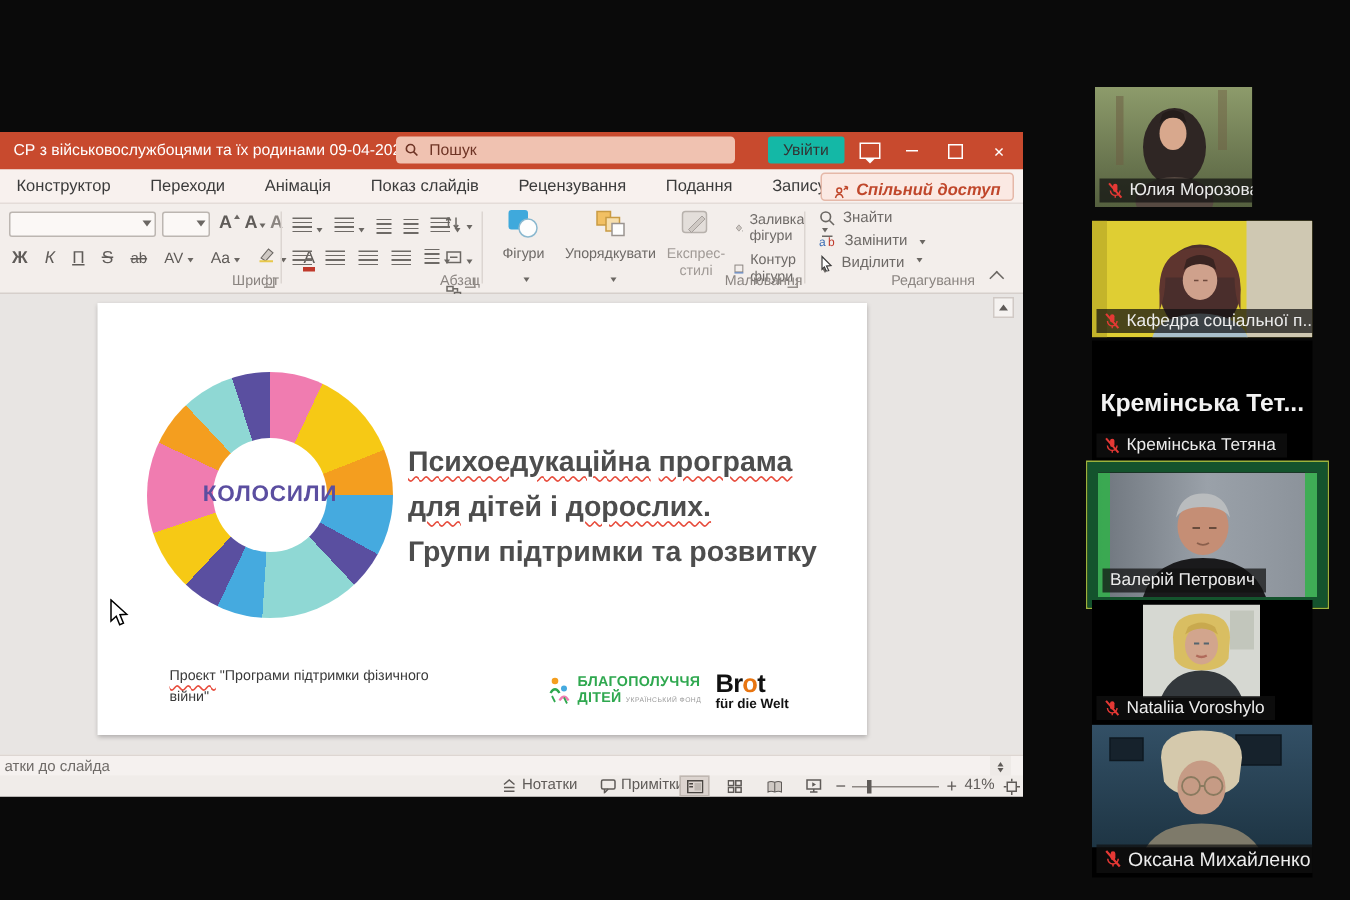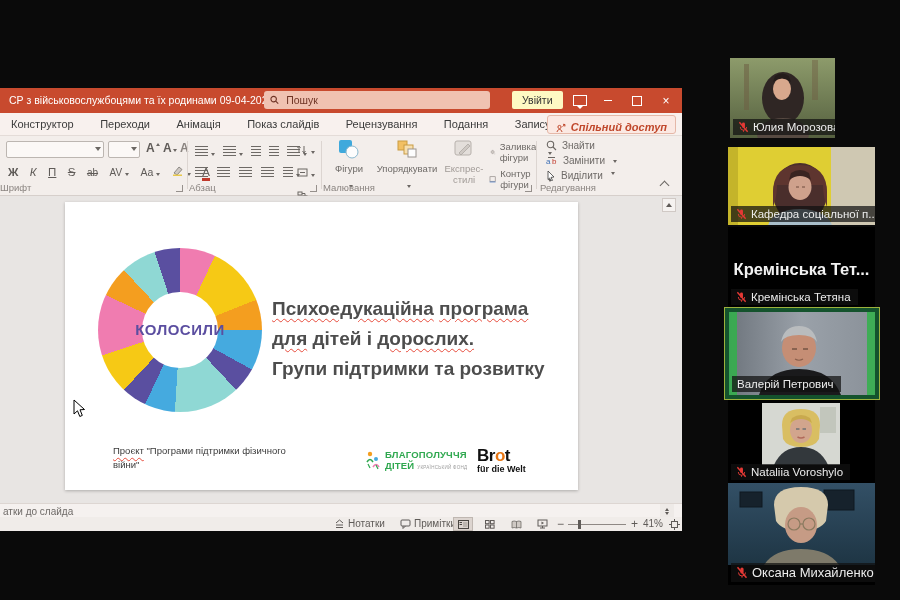--- a/index.html
+++ b/index.html
@@ -10,37 +10,37 @@
   
   .ppt{position:absolute;left:0;top:88px;width:682px;height:443px;background:#F3EEEB;}
 
   .titlebar{position:absolute;left:0;top:0;width:100%;height:25px;background:#C84A2E;color:#fff;}
   .tb-title{position:absolute;left:9px;top:6px;font-size:10.5px;color:#fff;white-space:nowrap;}
   .tb-search{position:absolute;left:264px;top:3px;width:226px;height:18px;background:#F0C2B1;
              border-radius:3px;display:flex;align-items:center;padding:0 6px;gap:5px;box-sizing:border-box;}
   .tb-search input{border:none;outline:none;background:transparent;font-size:10.5px;width:100%;
              font-family:"Liberation Sans",sans-serif;color:#5A2C20;}
   .tb-search input::placeholder{color:#6E3425;}
-  .tb-signin{position:absolute;left:512px;top:3px;height:18px;padding:0 10px;background:#fef9c3;
+  .tb-signin{position:absolute;left:512px;top:3px;height:18px;padding:0 10px;background:#14b8a6;
              color:#333;font-size:10.5px;display:flex;align-items:center;border-radius:2px;}
   .winbtn{position:absolute;top:0;width:30px;height:25px;display:flex;align-items:center;justify-content:center;color:#fff;font-size:12px;}
   .ic-min{width:8px;height:1px;background:#fff;}
   .ic-restore{width:8px;height:8px;border:1px solid #fff;}
   .ic-ribopt{width:12px;height:9px;border:1px solid #fff;position:relative;}
   .ic-ribopt:after{content:"";position:absolute;left:3px;top:10px;border:3px solid transparent;border-top-color:#fff;}
 
   .tabrow{position:absolute;left:0;top:25px;width:100%;height:23px;background:#F8F1EE;border-bottom:1px solid #E4DCD8;box-sizing:border-box;}
   .tab{display:inline-block;font-size:11px;color:#3B3B3B;padding:5px 11px 0 11px;white-space:nowrap;}
   .share-btn{position:absolute;right:6px;top:2px;height:17px;display:flex;align-items:flex-end;gap:5px;
              background:#FBE9E3;border:1px solid #E5B8A8;border-radius:3px;padding:0 8px;
              color:#C0472B;font-size:11px;font-weight:bold;font-style:italic;}
 
   .ribbon{position:absolute;left:0;top:48px;width:100%;height:60px;background:#F3EEEB;border-bottom:1px solid #D6CFCB;box-sizing:border-box;}
   .vdiv{position:absolute;top:5px;height:48px;width:1px;background:#DCD5D1;}
-  .grplabel{position:absolute;bottom:2px;font-size:9.5px;color:#8A8480;width:100%;text-align:left;}
+  .grplabel{position:absolute;bottom:2px;font-size:9.5px;color:#8A8480;width:100%;text-align:right;}
   .combo{position:absolute;height:17px;background:#FBF8F6;border:1px solid #BCB6B1;border-radius:2px;box-sizing:border-box;}
   .chv{width:0;height:0;border:3px solid transparent;border-top:4px solid #6B6763;display:inline-block;margin-left:3px;position:relative;top:2px;}
   .chv.sm{border-width:2.5px;border-top-width:3.5px;}
   .fbtn{display:inline-block;font-size:11.5px;color:#5F5B58;margin-right:7px;}
   .grow-a{font-size:12px;color:#5F5B58;font-weight:bold;}
   .tri-up{width:0;height:0;border:2.5px solid transparent;border-bottom:3.5px solid #6B6763;display:inline-block;margin-left:1px;position:relative;top:-6px;}
   .tri-dn{width:0;height:0;border:2.5px solid transparent;border-top:3.5px solid #6B6763;display:inline-block;margin-left:1px;position:relative;top:2px;}
   .ic-lines{display:inline-block;width:13px;height:10px;background:repeating-linear-gradient(#6E6A66 0 1px,transparent 1px 3px);}
   .ic-lines.short{background:repeating-linear-gradient(#6E6A66 0 1px,transparent 1px 3px);width:10px;}
   .launcher{position:absolute;right:3px;bottom:3px;width:6px;height:6px;border-right:1px solid #96908C;border-bottom:1px solid #96908C;}
@@ -84,21 +84,21 @@
 
   .cursor{position:absolute;left:73px;top:203px;}
 
   
   .sidebar{position:absolute;left:690px;top:0;width:210px;height:600px;background:#0a0a0a;}
   .tile{position:absolute;background:#000;overflow:hidden;}
   .tile svg{display:block;}
   .namelabel{position:absolute;left:3px;bottom:3px;display:inline-flex;align-items:center;gap:4px;
              background:rgba(16,16,16,.72);color:#ECECEC;font-size:11.5px;padding:2px 7px 2px 5px;white-space:nowrap;}
   .bigname{position:absolute;left:0;right:0;top:33px;text-align:center;color:#F2F2F2;font-size:16.5px;font-weight:bold;}
-  .active-tile{border:4px solid #14532d;box-shadow:0 0 0 1px #9CB23C;}
+  .active-tile{border:7px solid #14532d;box-shadow:0 0 0 1px #9CB23C;}
 </style>
 </head>
 <body>
 
 <div id="app">
 
   <div class="ppt">
 
     <div class="titlebar">
       <div class="tb-title">СР з військовослужбоцями та їх родинами 09-04-2024  -  PowerPoint</div>

